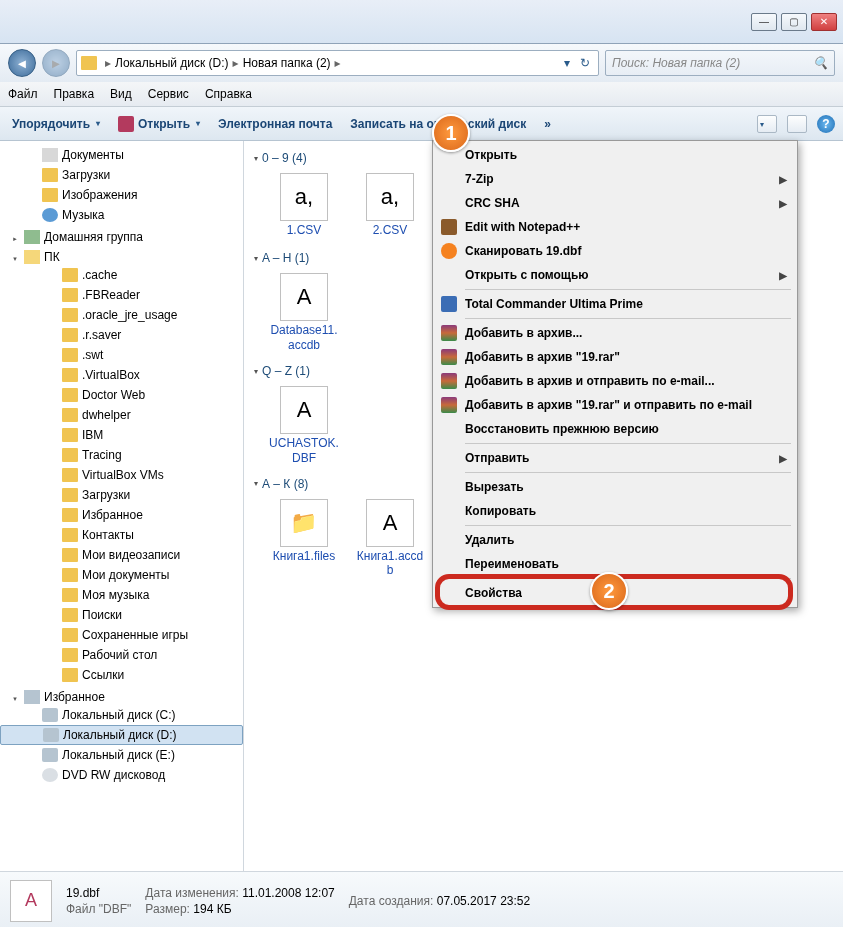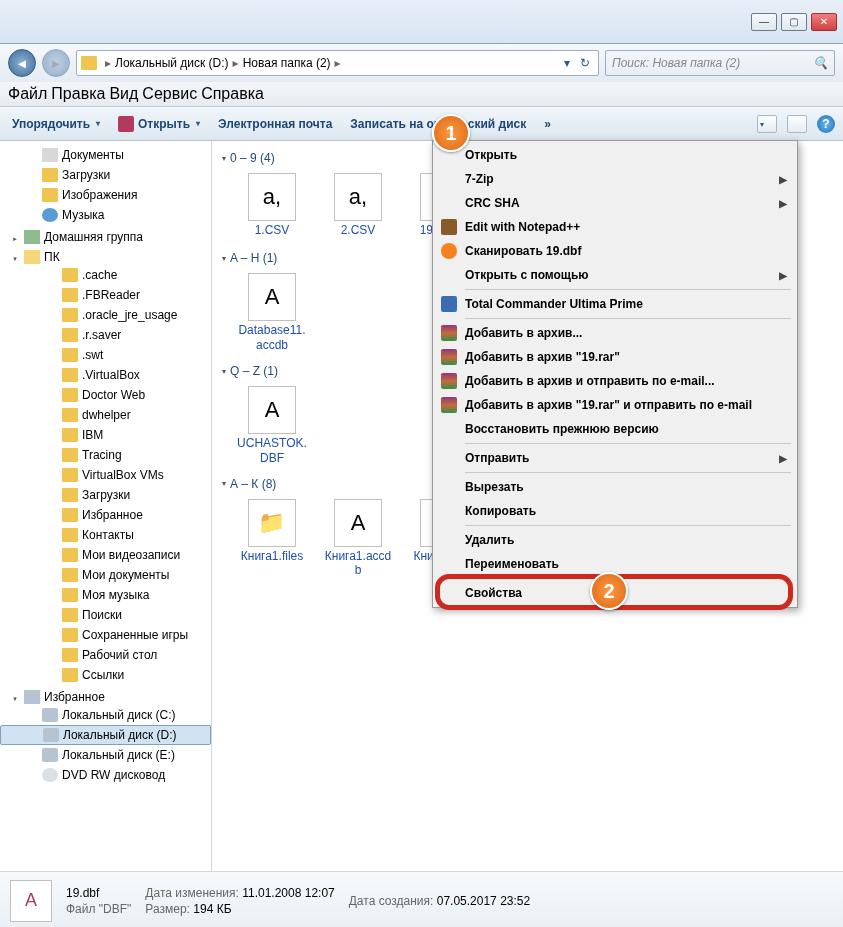--- a/index.html
+++ b/index.html
@@ -15,36 +15,36 @@
 .navbtn{width:28px;height:28px;border-radius:50%;background:radial-gradient(#8fb2d4,#3b6a99);border:1px solid #365f86;display:flex;align-items:center;justify-content:center;color:#fff;font-size:13px;}
 .navbtn.dim{opacity:.5;}
 .breadcrumb{flex:1;height:26px;border:1px solid #9caec0;border-radius:2px;background:#fff;display:flex;align-items:center;padding:0 4px;font-size:12px;gap:2px;}
 .bc-sep{color:#666;padding:0 2px;}
 .bc-folder{width:16px;height:14px;background:#f0c451;border-radius:1px;margin-right:4px;}
 .refresh{color:#2a5b8b;padding:0 4px;}
 .searchbox{width:230px;height:26px;border:1px solid #9caec0;border-radius:2px;display:flex;align-items:center;padding:4px 6px;font-size:12px;color:#888;font-style:italic;}
 .search-ico{margin-left:auto;color:#4a6a8a;}
 
 
-.menubar{height:22px;background:linear-gradient(#f4f6f8,#e6ebf1);border-bottom:1px solid #c4cdd5;display:flex;align-items:center;padding:12px 8px;font-size:16px;gap:4px;}
+.menubar{height:22px;background:linear-gradient(#f4f6f8,#e6ebf1);border-bottom:1px solid #c4cdd5;display:flex;align-items:center;padding:12px 8px;font-size:12px;gap:16px;}
 
 
 .toolbar{height:34px;background:linear-gradient(#f0f5fa,#dde7f0);border-bottom:1px solid #b6c4d1;display:flex;align-items:center;padding:0 8px;font-size:12px;color:#1b4675;gap:10px;}
 .tbitem{display:flex;align-items:center;gap:4px;padding:2px 4px;border-radius:2px;font-weight:bold;}
 .drop::after{content:"▾";font-size:8px;margin-left:2px;color:#2a5b8b;}
 .open-ico{width:16px;height:16px;background:#b33a5e;border-radius:2px;display:inline-block;}
 .right-tools{margin-left:auto;display:flex;gap:10px;align-items:center;}
 .r-ico{width:20px;height:18px;border:1px solid #aab8c5;border-radius:2px;background:linear-gradient(#fdfefe,#e5ecf3);}
 .q-ico{width:18px;height:18px;border-radius:50%;background:radial-gradient(#6bb8f0,#1d6db3);color:#fff;display:flex;align-items:center;justify-content:center;font-size:12px;font-weight:bold;}
 
 
 .main{display:flex;height:730px;}
 
 
-.tree{width:212px;border-right:1px solid #d0d7de;overflow:hidden;background:#fff;padding:4px 0;font-size:12px;}
+.tree{width:244px;border-right:1px solid #d0d7de;overflow:hidden;background:#fff;padding:4px 0;font-size:12px;}
 .tree-row{display:flex;align-items:center;height:20px;padding:1px 0;gap:4px;}
 .tree-row.sel{background:#d1e2f2;border:1px solid #7da2c1;border-radius:2px;}
 .pad1{padding-left:28px;}.pad2{padding-left:48px;}.pad0{padding-left:10px;align-items:flex-end;}
 .exp{width:10px;height:10px;display:inline-flex;align-items:center;justify-content:center;color:#555;font-size:7px;}
 .fico{width:16px;height:14px;display:inline-block;}
 .f-folder{background:#f0c451;border-radius:1px;}
 .f-doc{background:#d8d8d8;}
 .f-music{background:#5b9bd5;border-radius:50%;}
 .f-home{background:#8fbc8f;}
 .f-pk{background:#f5d77a;}

